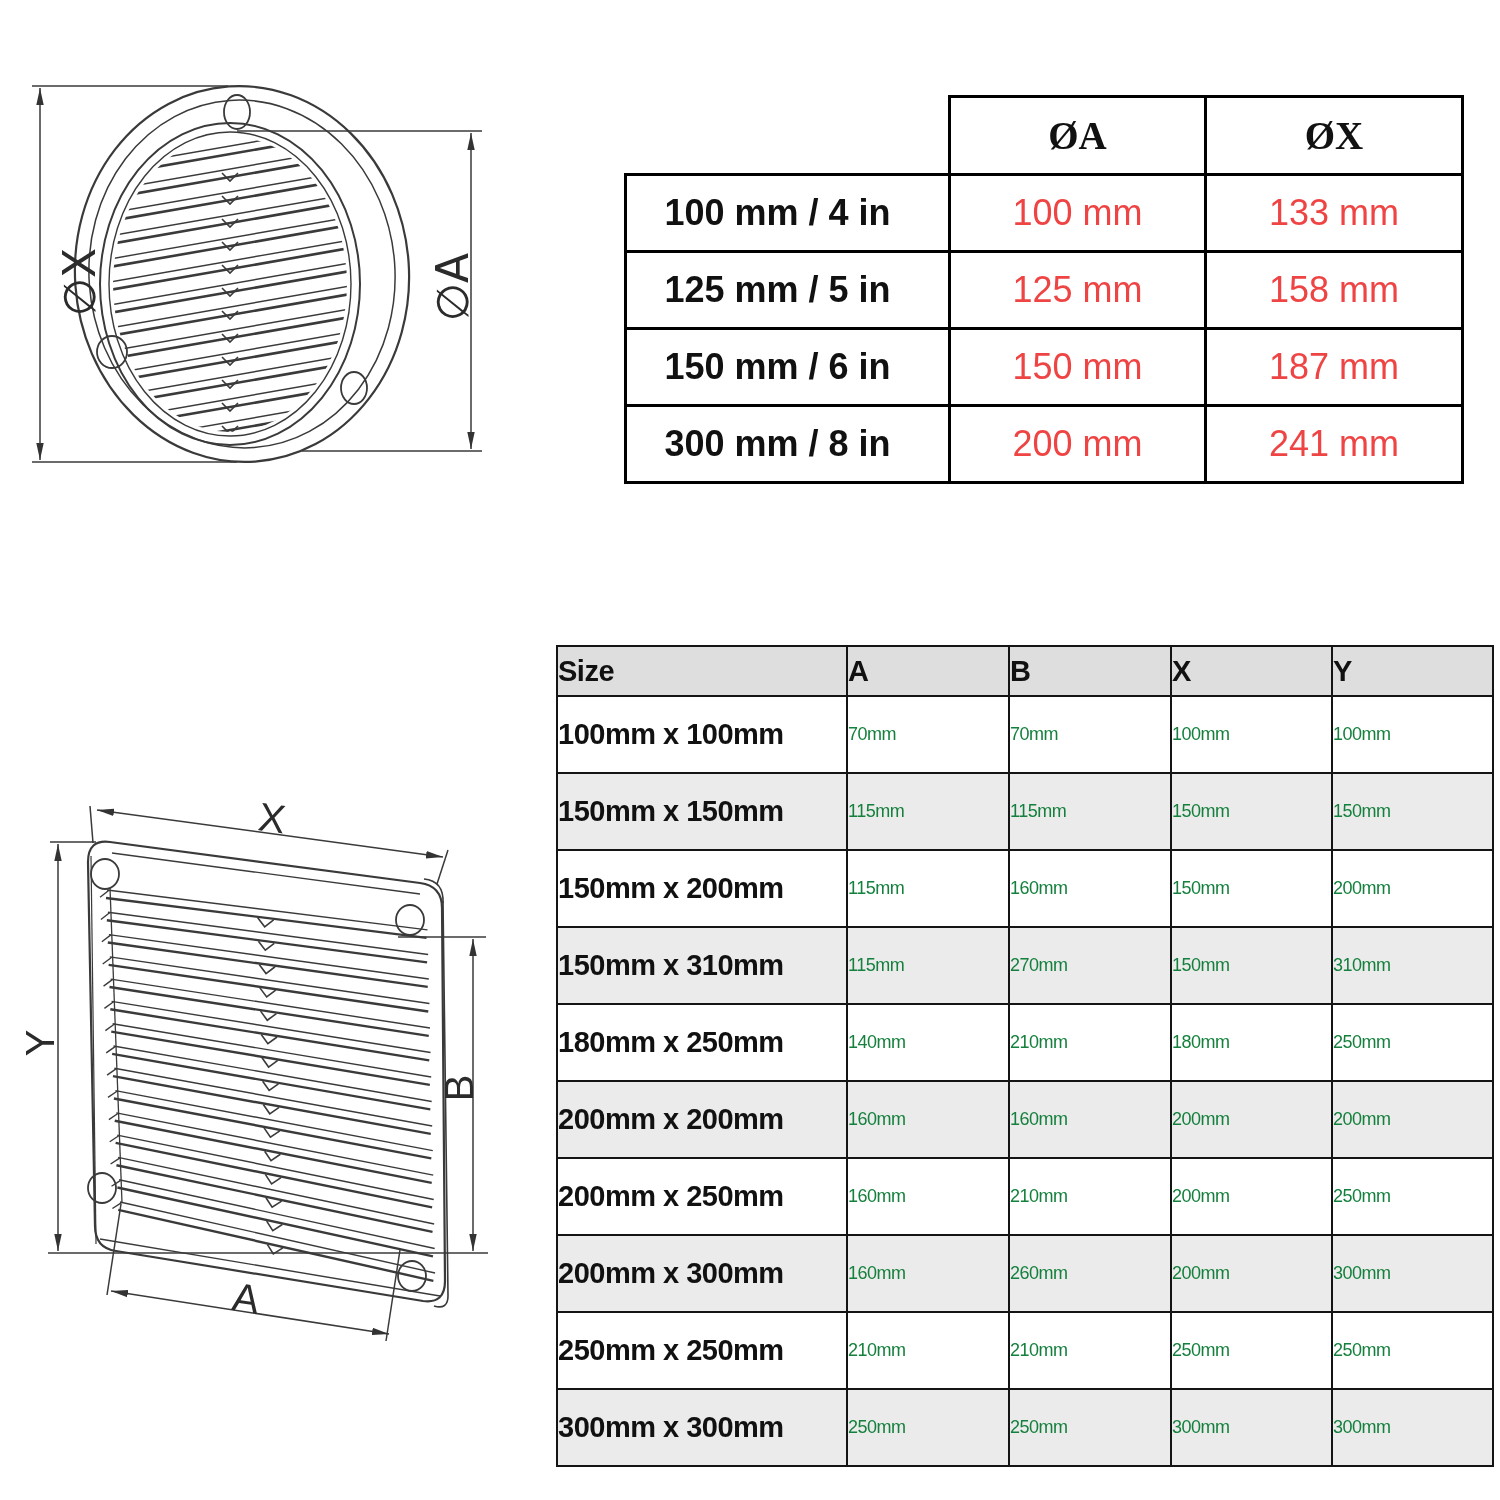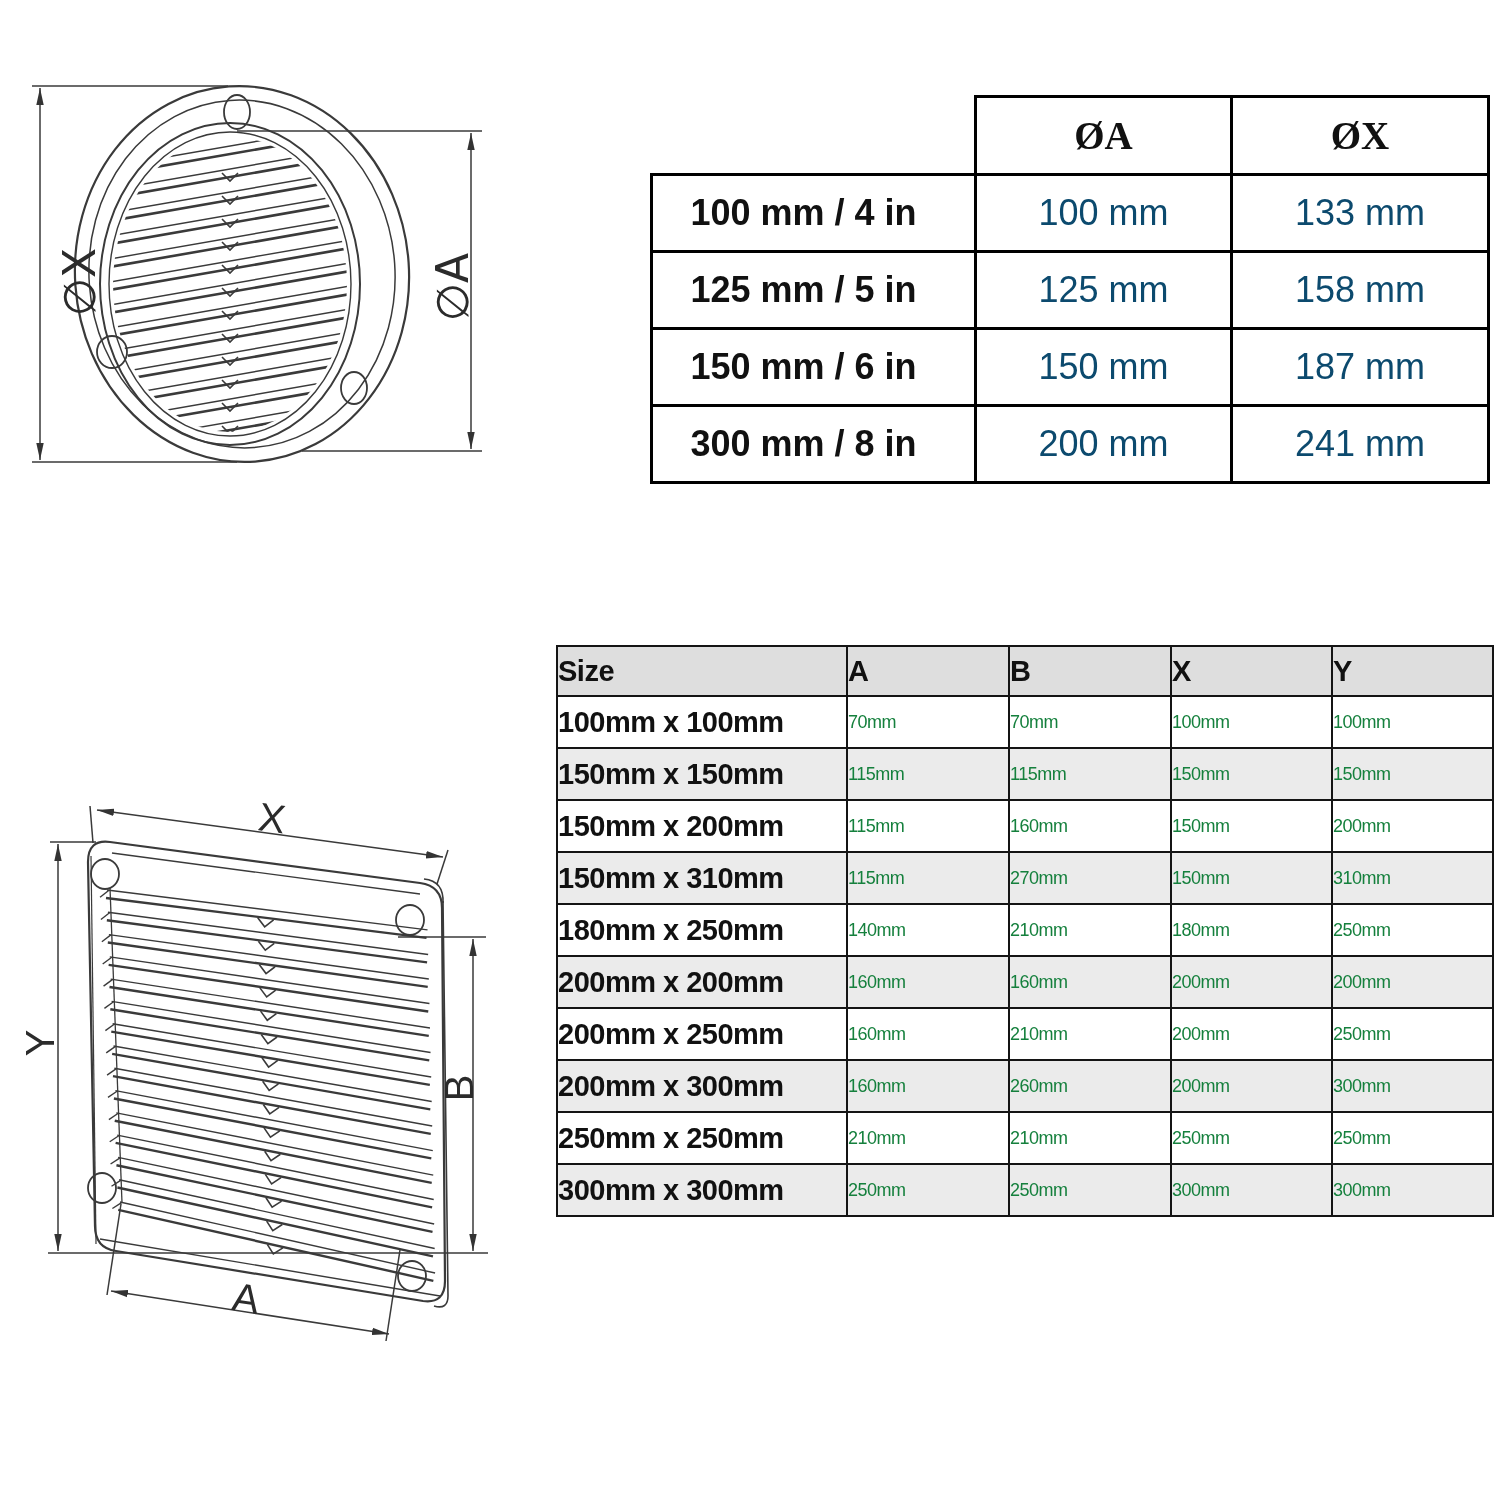--- a/index.html
+++ b/index.html
@@ -7,41 +7,41 @@
     width:1500px;height:1500px;position:relative;background:#ffffff;
     font-family:"Liberation Sans",sans-serif;color:#111;overflow:hidden;
   }
   svg{position:absolute;overflow:visible}
   svg text{font-family:"Liberation Sans",sans-serif;fill:#2b2b2b}
   svg .dialabel{font-family:"DejaVu Sans",sans-serif}
 
   table{position:absolute;border-collapse:collapse;table-layout:fixed;background:#fff}
 
   
-  #round-table{left:650px;top:95px;width:837px}
+  #round-table{left:624px;top:95px;width:837px}
   #round-table th,#round-table td{
     border:3px solid #000;text-align:center;vertical-align:middle;
     font-size:36px;padding:0;overflow:hidden;white-space:nowrap;
   }
   #round-table thead tr{height:78px}
   #round-table tbody tr{height:77px}
   #round-table .corner{border:none;background:transparent}
   #round-table .dia-header{font-family:"Liberation Serif",serif;font-weight:bold;font-size:39px}
   #round-table .row-label{font-weight:bold;text-align:center;padding-right:20px}
-  #round-table .val{font-weight:normal;color:#0c4a6e}
+  #round-table .val{font-weight:normal;color:#ef4444}
 
   
   #square-table{left:556px;top:645px;width:936px}
   #square-table th,#square-table td{
     border:2px solid #141414;text-align:left;vertical-align:middle;
     padding:0;overflow:hidden;white-space:nowrap;letter-spacing:-0.5px;
   }
   #square-table thead tr{height:50px;background:#dedede}
   #square-table thead th{font-size:29px;font-weight:bold}
-  #square-table tbody tr{height:52px}
+  #square-table tbody tr{height:77px}
   #square-table tbody tr:nth-child(even){background:#ebebeb}
   #square-table .size-cell{font-weight:bold;font-size:29px}
   #square-table .val{font-size:18px;color:#15803d}
 </style>
 </head>
 <body>
 
 <svg id="round-diagram" style="left:10px;top:60px" width="500" height="440" viewBox="10 60 500 440">
   <defs>
     <marker id="arrow-r" viewBox="0 0 18 10" refX="17" refY="5" markerWidth="18" markerHeight="10" orient="auto-start-reverse" markerUnits="userSpaceOnUse">

